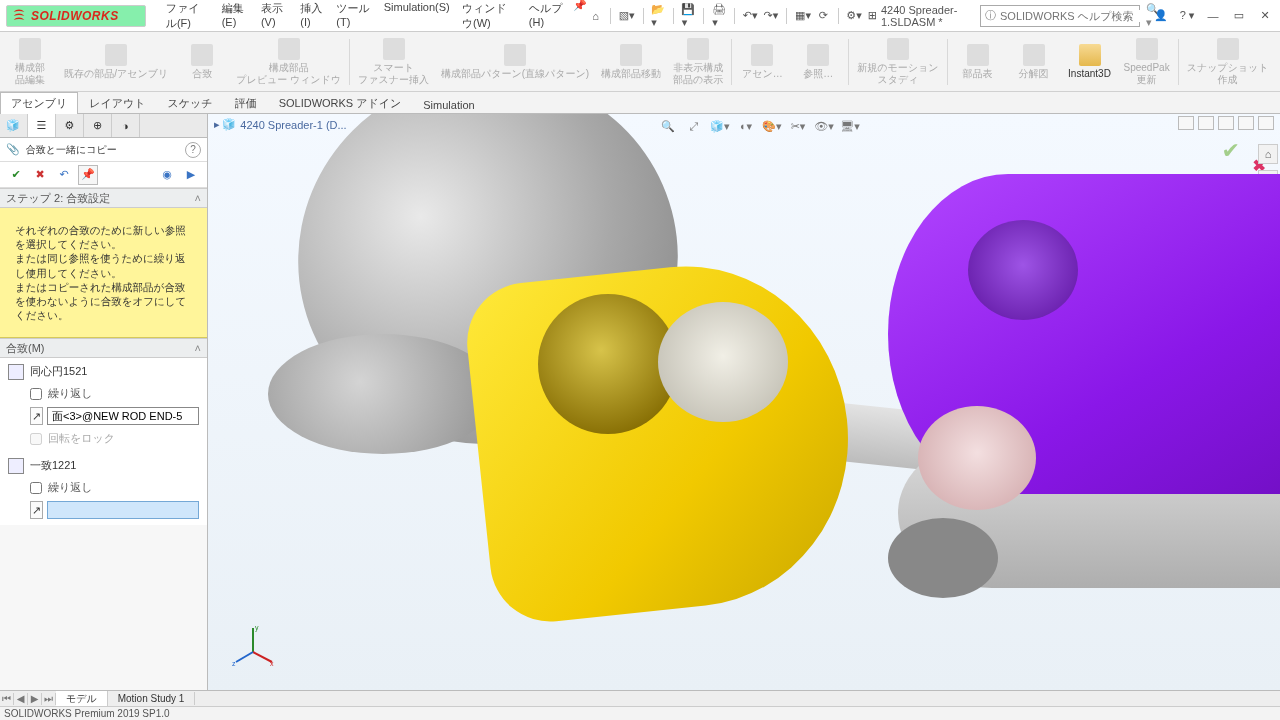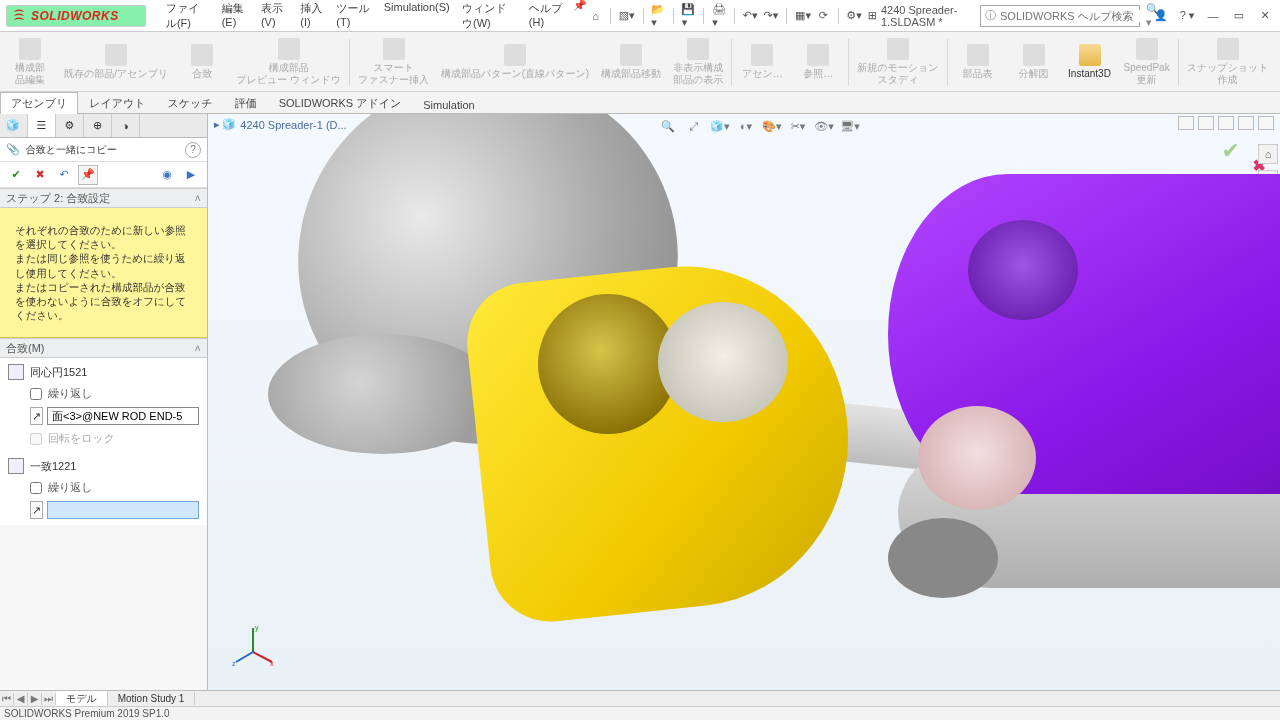--- a/index.html
+++ b/index.html
@@ -45,21 +45,21 @@
 .fm-header .title { font-size:10px; }
 .fm-header .help { margin-left:auto; width:16px;height:16px;border:1px solid #aaa;border-radius:8px;display:flex;align-items:center;justify-content:center;color:#777;font-size:10px;}
 .fm-ok-row{height:26px;display:flex;align-items:center;gap:4px;padding:0 6px;background:#fff;border-bottom:1px solid #ddd;}
 .fm-ok-row .b{width:20px;height:20px;display:flex;align-items:center;justify-content:center;border:1px solid transparent;}
 .fm-ok-row .b.boxed{border-color:#bbb;background:#f6f6f6;}
 .fm-ok-row .spacer{flex:1;}
 .section-h{height:20px;background:#eceeef;border-top:1px solid #ccc;border-bottom:1px solid #ccc;display:flex;align-items:center;padding:0 6px;font-size:11px;color:#555;}
 .section-h .caret{margin-left:auto;color:#888;}
 .yellow-note{background:#fff59a;border-bottom:1px solid #d6c95a;padding:15px;font-size:10.5px;line-height:1.35;color:#333;}
 .pm-body{background:#fff;padding:6px 8px;flex:0 0 auto;display:flex;flex-direction:column;gap:6px;}
-.mate-row{display:flex;align-items:center;gap:6px;font-size:11px;}
+.mate-row{display:flex;align-items:flex-start;gap:6px;font-size:11px;}
 .mate-row .micon{width:16px;height:16px;border:1px solid #888;background:#eef;}
 .chk{display:flex;align-items:center;gap:6px;margin-left:22px;font-size:11px;color:#555;}
 .chk input{width:12px;height:12px;}
 .selbox{display:flex;align-items:center;gap:4px;margin-left:22px;}
 .selbox .arrow{width:18px;height:18px;border:1px solid #aaa;background:#fbfbfb;display:flex;align-items:center;justify-content:center;}
 .selbox input{flex:1;height:18px;border:1px solid #74a8d6;background:#cfe6fb;font-size:11px;padding:0 4px;}
 .selbox input.filled{background:#fff;border-color:#888;}
 
 
 #view { flex:1; position:relative; background:linear-gradient(#f4f9ff,#e9f0f6); overflow:hidden; }

